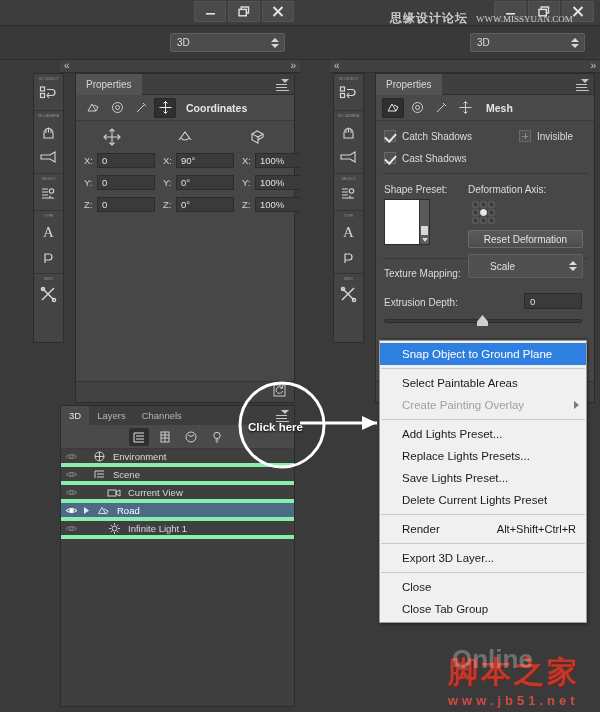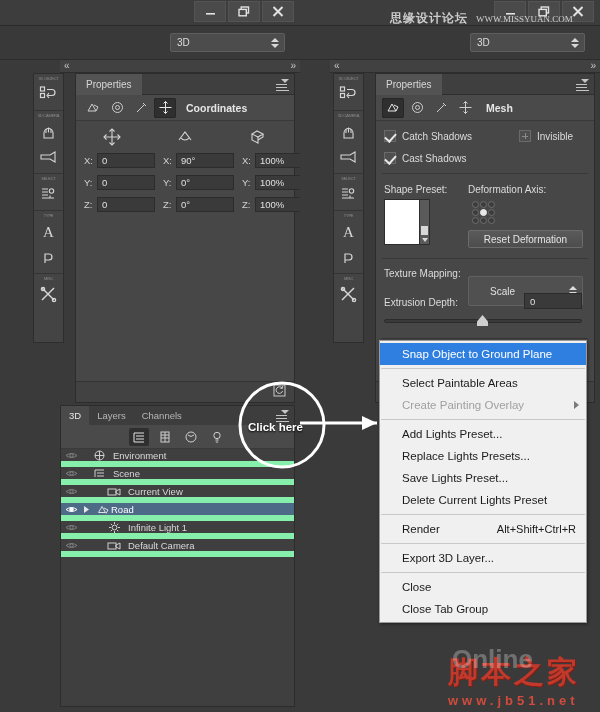--- a/index.html
+++ b/index.html
@@ -157,21 +157,21 @@
     display:flex; align-items:center; justify-content:flex-end; gap:8px; padding-right:8px;
   }
 
   
   .tabs3d { height:19px; background:#3d3d3d; display:flex; align-items:stretch; position:relative; }
   .t3 { padding:0 8px; display:flex; align-items:center; font-size:9.5px; color:#b6b6b6; }
   .t3.active { background:#4a4a4a; color:#e6e6e6; }
   .filterbar { height:24px; background:#4a4a4a; display:flex; align-items:center; justify-content:center; gap:6px; border-bottom:1px solid #3a3a3a;}
   .fbtn { width:20px;height:18px; display:flex;align-items:center;justify-content:center; border-radius:2px;}
   .fbtn.active{ background:#2f2f2f; }
-  .scenerow { height:18px; display:flex; align-items:center; border-bottom:6px solid #86efac; position:relative; }
+  .scenerow { height:18px; display:flex; align-items:center; border-bottom:4px solid #86efac; position:relative; }
   .scenerow.sel { background:#4d6a86; }
   .eye { width:20px; display:flex; align-items:center; justify-content:center; }
   .rowicon { width:16px; display:flex; align-items:center; justify-content:center; }
   .rowlabel { color:#d8d8d8; font-size:9.5px; }
   .disc { width:10px; display:flex; align-items:center; justify-content:center; }
 
   
   #ctxmenu {
     position:absolute; background:#f0f0f0; border:1px solid #9a9a9a;
     box-shadow: 1px 1px 3px rgba(0,0,0,.45); padding:2px 0;
@@ -590,21 +590,21 @@
               </svg>
           </span>
           <span class="rowicon" style="margin-left:4px">
             <svg width="13" height="13" viewBox="0 0 13 13">
                 <g fill="none" stroke="#e2e2e2" stroke-width="1">
                   <path d="M1.5 9.5 l3.5-6 3.5 6z"></path>
                   <path d="M7 5 l4 2 -2 3.5"></path>
                 </g>
               </svg>
           </span>
-          <span class="rowlabel" style="color:#fff">Road</span>
+          <span class="rowlabel" style="margin-left:6px; color:#fff">Road</span>
         </div>
 
         <div class="scenerow">
           <span class="eye" style="opacity:.45">
             <svg width="13" height="9" viewBox="0 0 13 9">
                 <g fill="none" stroke="#cfcfcf" stroke-width="1">
                   <path d="M1 4.5 q5.5-4 11 0 q-5.5 4 -11 0z"></path>
                   <circle cx="6.5" cy="4.5" r="1.6"></circle>
                 </g>
               </svg>
@@ -614,40 +614,20 @@
             <svg width="13" height="13" viewBox="0 0 13 13">
                 <g fill="none" stroke="#cfcfcf" stroke-width="1">
                   <circle cx="6.5" cy="6.5" r="2.4"></circle>
                   <path d="M6.5 1 v2 M6.5 10 v2 M1 6.5 h2 M10 6.5 h2 M2.8 2.8 l1.4 1.4 M8.8 8.8 l1.4 1.4 M10.2 2.8 l-1.4 1.4 M4.2 8.8 l-1.4 1.4"></path>
                 </g>
               </svg>
           </span>
           <span class="rowlabel" style="margin-left:6px">Infinite Light 1</span>
         </div>
 
-        <div class="scenerow">
-          <span class="eye" style="opacity:.45">
-            <svg width="13" height="9" viewBox="0 0 13 9">
-                <g fill="none" stroke="#cfcfcf" stroke-width="1">
-                  <path d="M1 4.5 q5.5-4 11 0 q-5.5 4 -11 0z"></path>
-                  <circle cx="6.5" cy="4.5" r="1.6"></circle>
-                </g>
-              </svg>
-          </span>
-          <span class="disc"></span>
-          <span class="rowicon" style="margin-left:15px">
-            <svg width="14" height="11" viewBox="0 0 14 11">
-                <g fill="none" stroke="#cfcfcf" stroke-width="1">
-                  <rect x="1" y="3" width="8" height="6"></rect>
-                  <path d="M9 5 l4-2 v6 l-4-2z"></path>
-                </g>
-              </svg>
-          </span>
-          <span class="rowlabel" style="margin-left:6px">Default Camera</span>
-        </div>
 
       </div>
     </div>
   </div>
 
   <div class="half right">
 
     <div class="titlebar">
       <div class="winbtns">
         <div class="winbtn">
@@ -842,21 +822,21 @@
           <span></span>
           <span></span>
           <span></span>
           <span></span>
         </div>
         <div class="btn" style="left:92px; top:109px; width:115px; height:18px;">Reset Deformation</div>
 
         <div class="sep" style="top:137px;"></div>
 
         <div class="flbl" style="left:8px; top:147px;">Texture Mapping:</div>
-        <div class="selbox" style="left:92px; top:155px; width:115px; height:30px;padding-left:21px;">
+        <div class="selbox" style="left:92px; top:133px; width:115px; height:24px;padding-left:21px;">
           <span>Scale</span>
           <span class="arrows">
               <i class="up"></i>
               <i class="dn"></i>
             </span>
         </div>
 
         <div class="flbl" style="left:8px; top:176px;">Extrusion Depth:</div>
         <div class="numfld" style="left:148px; top:172px; width:58px; height:16px;">0</div>
         <div class="slider" style="left:8px; top:198px; width:198px;">

